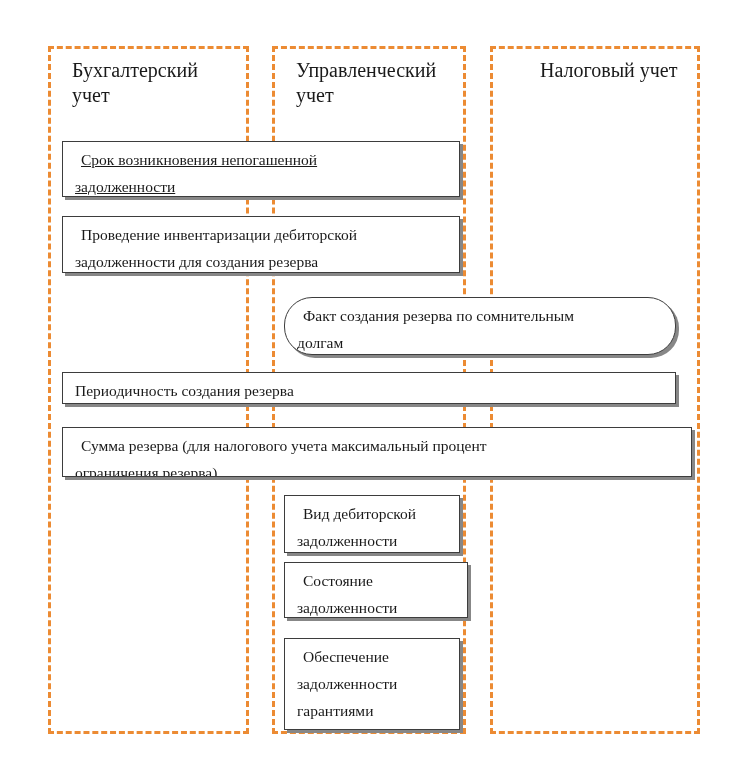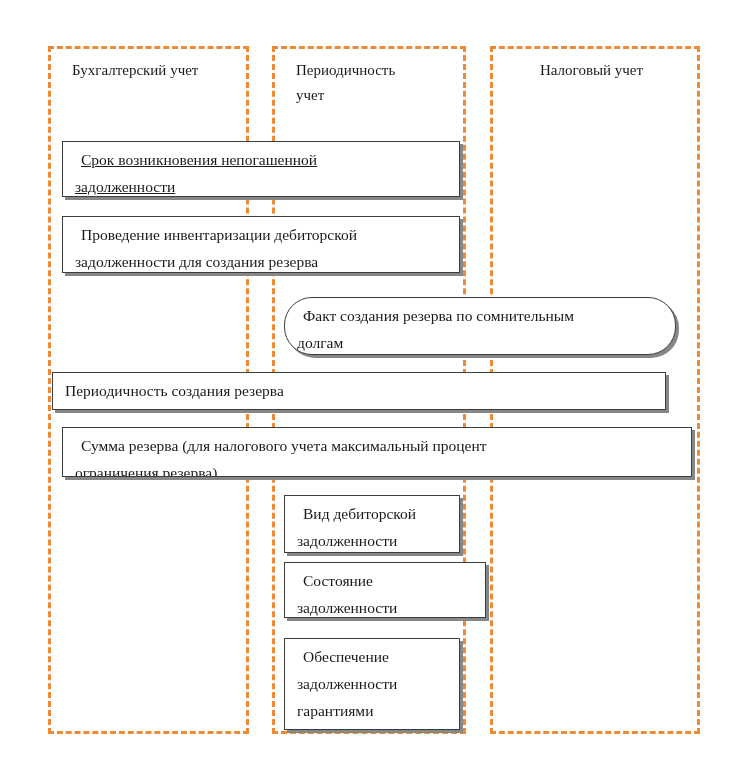--- a/index.html
+++ b/index.html
@@ -26,21 +26,21 @@
   .column {
     position: absolute;
     box-sizing: border-box;
     border: 3px dashed #EC8B33;
     background: transparent;
   }
   .column-label {
     position: absolute;
     box-sizing: border-box;
     font-family: "Liberation Serif", "DejaVu Serif", serif;
-    font-size: 15px;
+    font-size: 20px;
     line-height: 25px;
     color: #1a1a1a;
     white-space: pre-line;
   }
 
   
   .node-box {
     position: absolute;
     box-sizing: border-box;
     background: #ffffff;
@@ -64,54 +64,54 @@
 </head>
 <body>
 
 <div id="diagram-canvas" style="background: rgb(255, 255, 255);">
 
   <div class="column" style="left: 48px; top: 46px; width: 201px; height: 688px; border-color: rgb(236, 139, 51);"></div>
   <div class="column" style="left: 272px; top: 46px; width: 194px; height: 688px; border-color: rgb(236, 139, 51);"></div>
   <div class="column" style="left: 490px; top: 46px; width: 210px; height: 688px; border-color: rgb(236, 139, 51);"></div>
 
   <div class="column-label" style="left: 72px; top: 58px; width: 167px;">Бухгалтерский учет</div>
-  <div class="column-label" style="left: 296px; top: 58px; width: 160px;">Периодичность
+  <div class="column-label" style="left: 296px; top: 58px; width: 160px;">Управленческий
 учет</div>
   <div class="column-label" style="left: 540px; top: 58px; width: 176px;">Налоговый учет</div>
 
   <div class="node-box" style="left: 62px; top: 141px; width: 398px; height: 56px; border-color: rgb(61, 61, 61); box-shadow: rgb(135, 135, 135) 3px 3px 0px 0px; text-decoration: underline;">
     <span class="node-text indent-first">Срок  возникновения непогашенной
 задолженности</span>
   </div>
 
   <div class="node-box" style="left: 62px; top: 216px; width: 398px; height: 57px; border-color: rgb(61, 61, 61); box-shadow: rgb(135, 135, 135) 3px 3px 0px 0px;">
     <span class="node-text indent-first">Проведение инвентаризации дебиторской
 задолженности для создания резерва</span>
   </div>
 
   <div class="node-box" style="left: 284px; top: 297px; width: 392px; height: 58px; border-color: rgb(61, 61, 61); box-shadow: rgb(135, 135, 135) 3px 3px 0px 0px; border-radius: 28px;">
     <span class="node-text indent-first">Факт создания резерва по сомнительным
 долгам</span>
   </div>
 
-  <div class="node-box" style="left: 52px; top: 372px; width: 614px; height: 38px; border-color: rgb(61, 61, 61); box-shadow: rgb(135, 135, 135) 3px 3px 0px 0px;">
+  <div class="node-box" style="left: 62px; top: 372px; width: 614px; height: 32px; border-color: rgb(61, 61, 61); box-shadow: rgb(135, 135, 135) 3px 3px 0px 0px;">
     <span class="node-text">Периодичность создания резерва</span>
   </div>
 
   <div class="node-box" style="left: 62px; top: 427px; width: 630px; height: 50px; border-color: rgb(61, 61, 61); box-shadow: rgb(135, 135, 135) 3px 3px 0px 0px;">
     <span class="node-text indent-first">Сумма резерва (для налогового учета максимальный процент
 ограничения резерва)</span>
   </div>
 
   <div class="node-box" style="left: 284px; top: 495px; width: 176px; height: 58px; border-color: rgb(61, 61, 61); box-shadow: rgb(135, 135, 135) 3px 3px 0px 0px;">
     <span class="node-text indent-first">Вид дебиторской
 задолженности</span>
   </div>
 
-  <div class="node-box" style="left: 284px; top: 562px; width: 202px; height: 56px; border-color: rgb(61, 61, 61); box-shadow: rgb(135, 135, 135) 3px 3px 0px 0px;">
+  <div class="node-box" style="left: 284px; top: 562px; width: 184px; height: 56px; border-color: rgb(61, 61, 61); box-shadow: rgb(135, 135, 135) 3px 3px 0px 0px;">
     <span class="node-text indent-first">Состояние
 задолженности</span>
   </div>
 
   <div class="node-box" style="left: 284px; top: 638px; width: 176px; height: 92px; border-color: rgb(61, 61, 61); box-shadow: rgb(135, 135, 135) 3px 3px 0px 0px;">
     <span class="node-text indent-first">Обеспечение
 задолженности
 гарантиями</span>
   </div>
 

